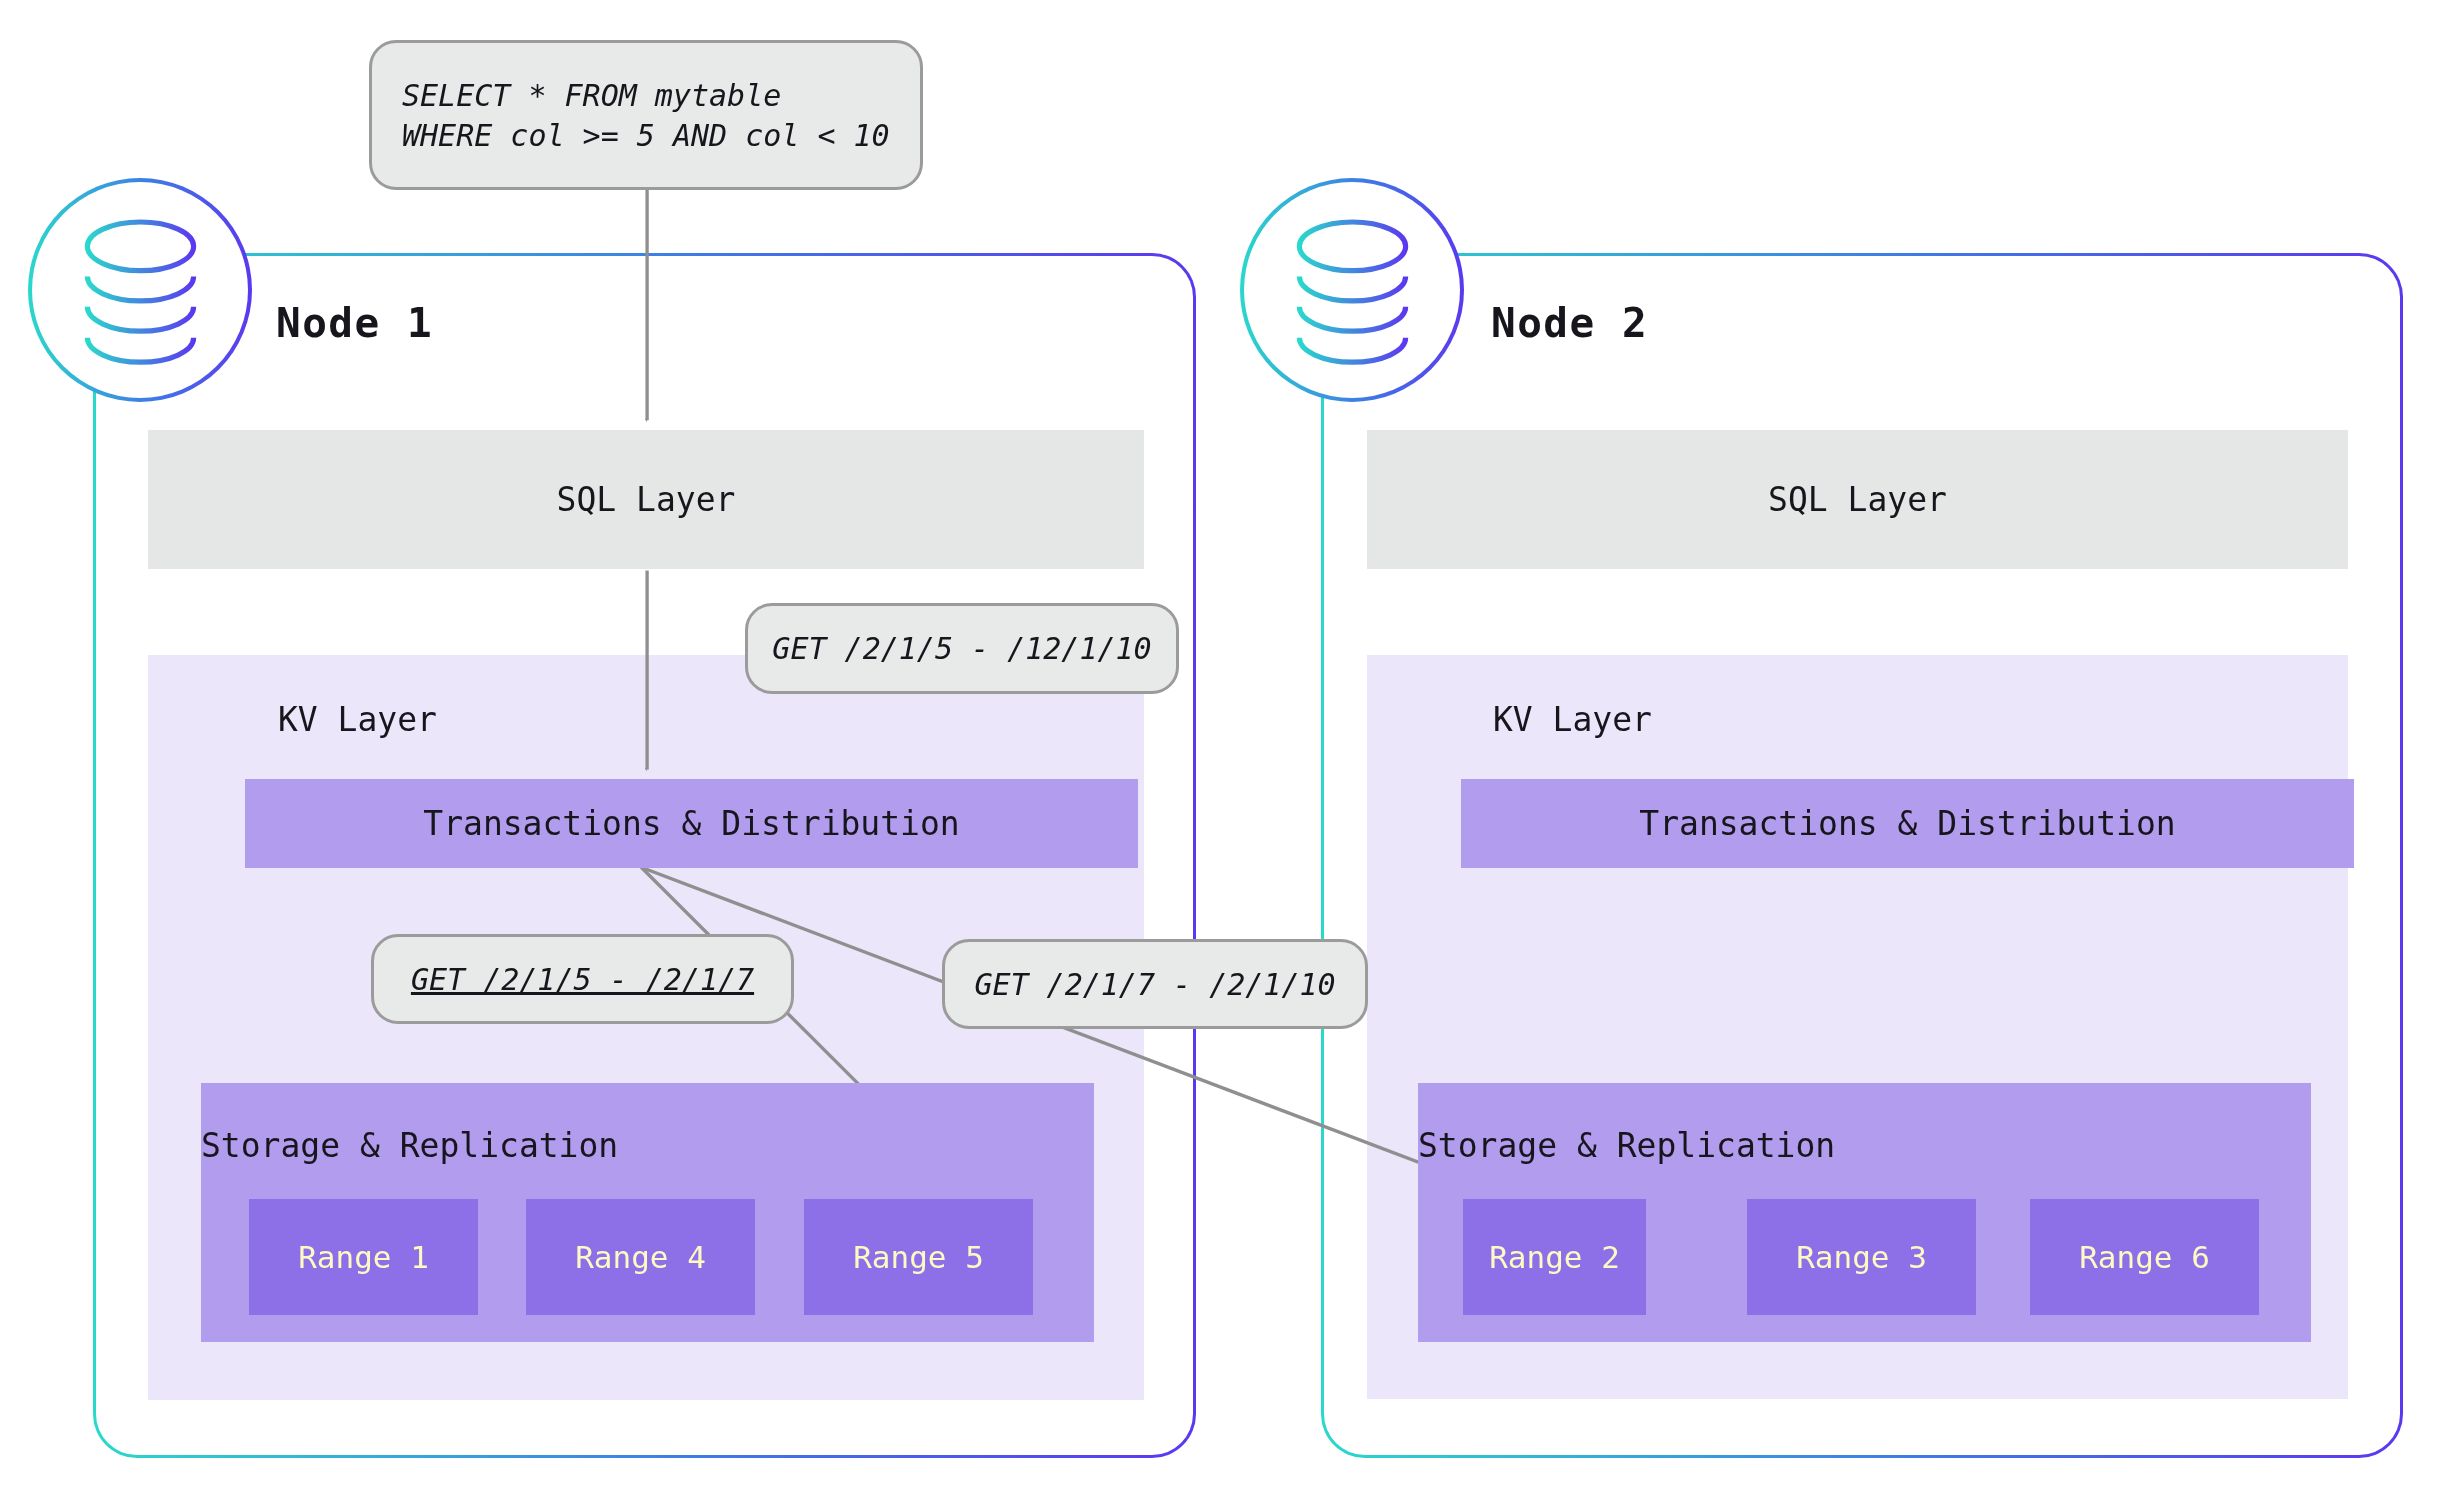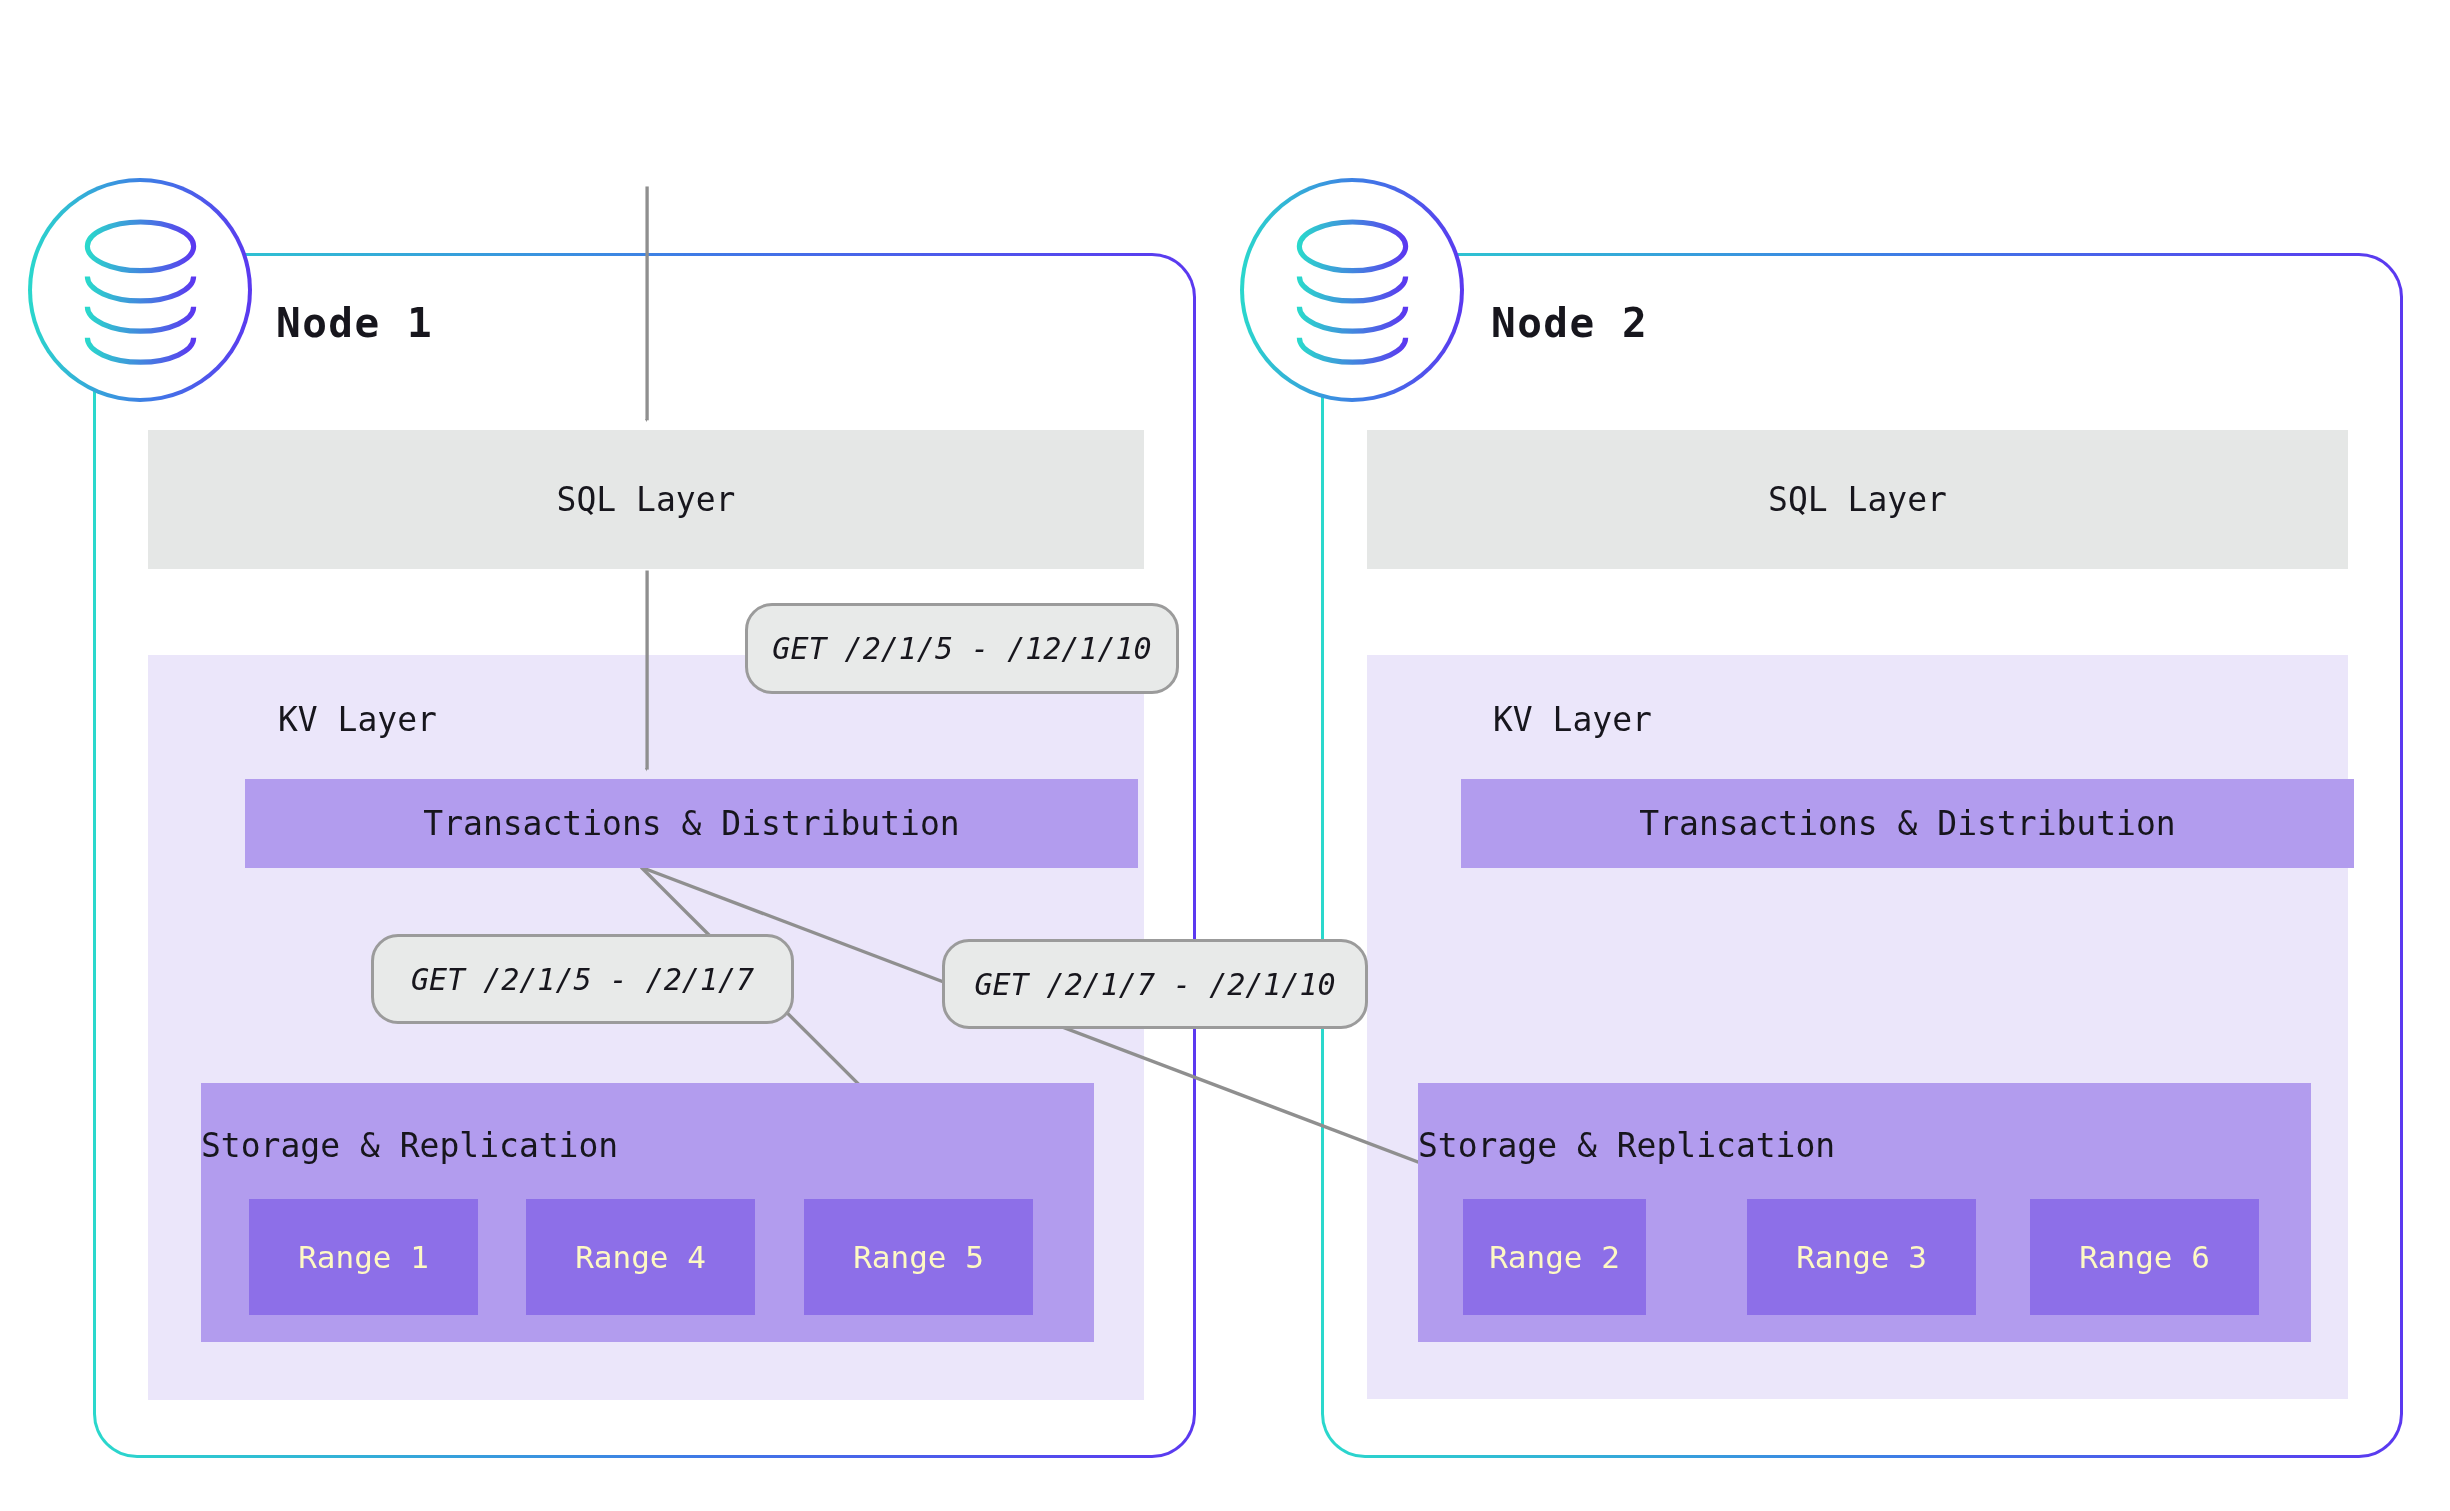--- a/index.html
+++ b/index.html
@@ -67,20 +67,24 @@
       </marker>
     </defs>
     <g stroke="#8f8f8f" stroke-width="4.5" fill="none">
       <line x1="874" y1="252" x2="874" y2="568" marker-end="url(#chev)"></line>
       <line x1="874" y1="771" x2="874" y2="1040" marker-end="url(#chev)"></line>
       <line x1="866" y1="1172" x2="1300" y2="1605" marker-end="url(#chev)"></line>
       <line x1="866" y1="1172" x2="2036" y2="1616" marker-end="url(#chev)"></line>
     </g>
   </svg>
 
+  <div class="abs query-box" style="left:369px;top:40px;width:518px;height:111px;">
+    <div>SELECT * FROM mytable</div>
+    <div>WHERE col &gt;= 5 AND col &lt; 10</div>
+  </div>
 
   <div class="abs gborder node-frame" style="left:93px;top:253px;width:1097px;height:1199px;"></div>
 
   <div class="abs node-title" style="left:276px;top:299px;">Node 1</div>
 
   <div class="abs gray-bar" style="left:148px;top:430px;width:996px;height:139px;">
     <span>SQL Layer</span>
   </div>
 
   <div class="abs kv-panel" style="left:148px;top:655px;width:996px;height:745px;"></div>
@@ -163,17 +167,17 @@
         <path d="M10 38 V162"></path>
         <path d="M154 38 V162"></path>
         <path d="M10 79 A72 33 0 0 0 154 79"></path>
         <path d="M10 120 A72 33 0 0 0 154 120"></path>
         <path d="M10 162 A72 33 0 0 0 154 162"></path>
       </g>
     </svg>
   </div>
 
   <div class="abs note" style="left:745px;top:603px;width:428px;height:85px;">GET /2/1/5 - /12/1/10</div>
-  <div class="abs note" style="left:371px;top:934px;width:417px;height:84px;">GET /2/1/5 - /2/1/7</div>
+  <div class="abs note" style="left:371px;top:934px;width:417px;height:84px;text-decoration:underline;">GET /2/1/5 - /2/1/7</div>
   <div class="abs note" style="left:942px;top:939px;width:420px;height:84px;">GET /2/1/7 - /2/1/10</div>
 
 </div>
 
 
 </body></html>

